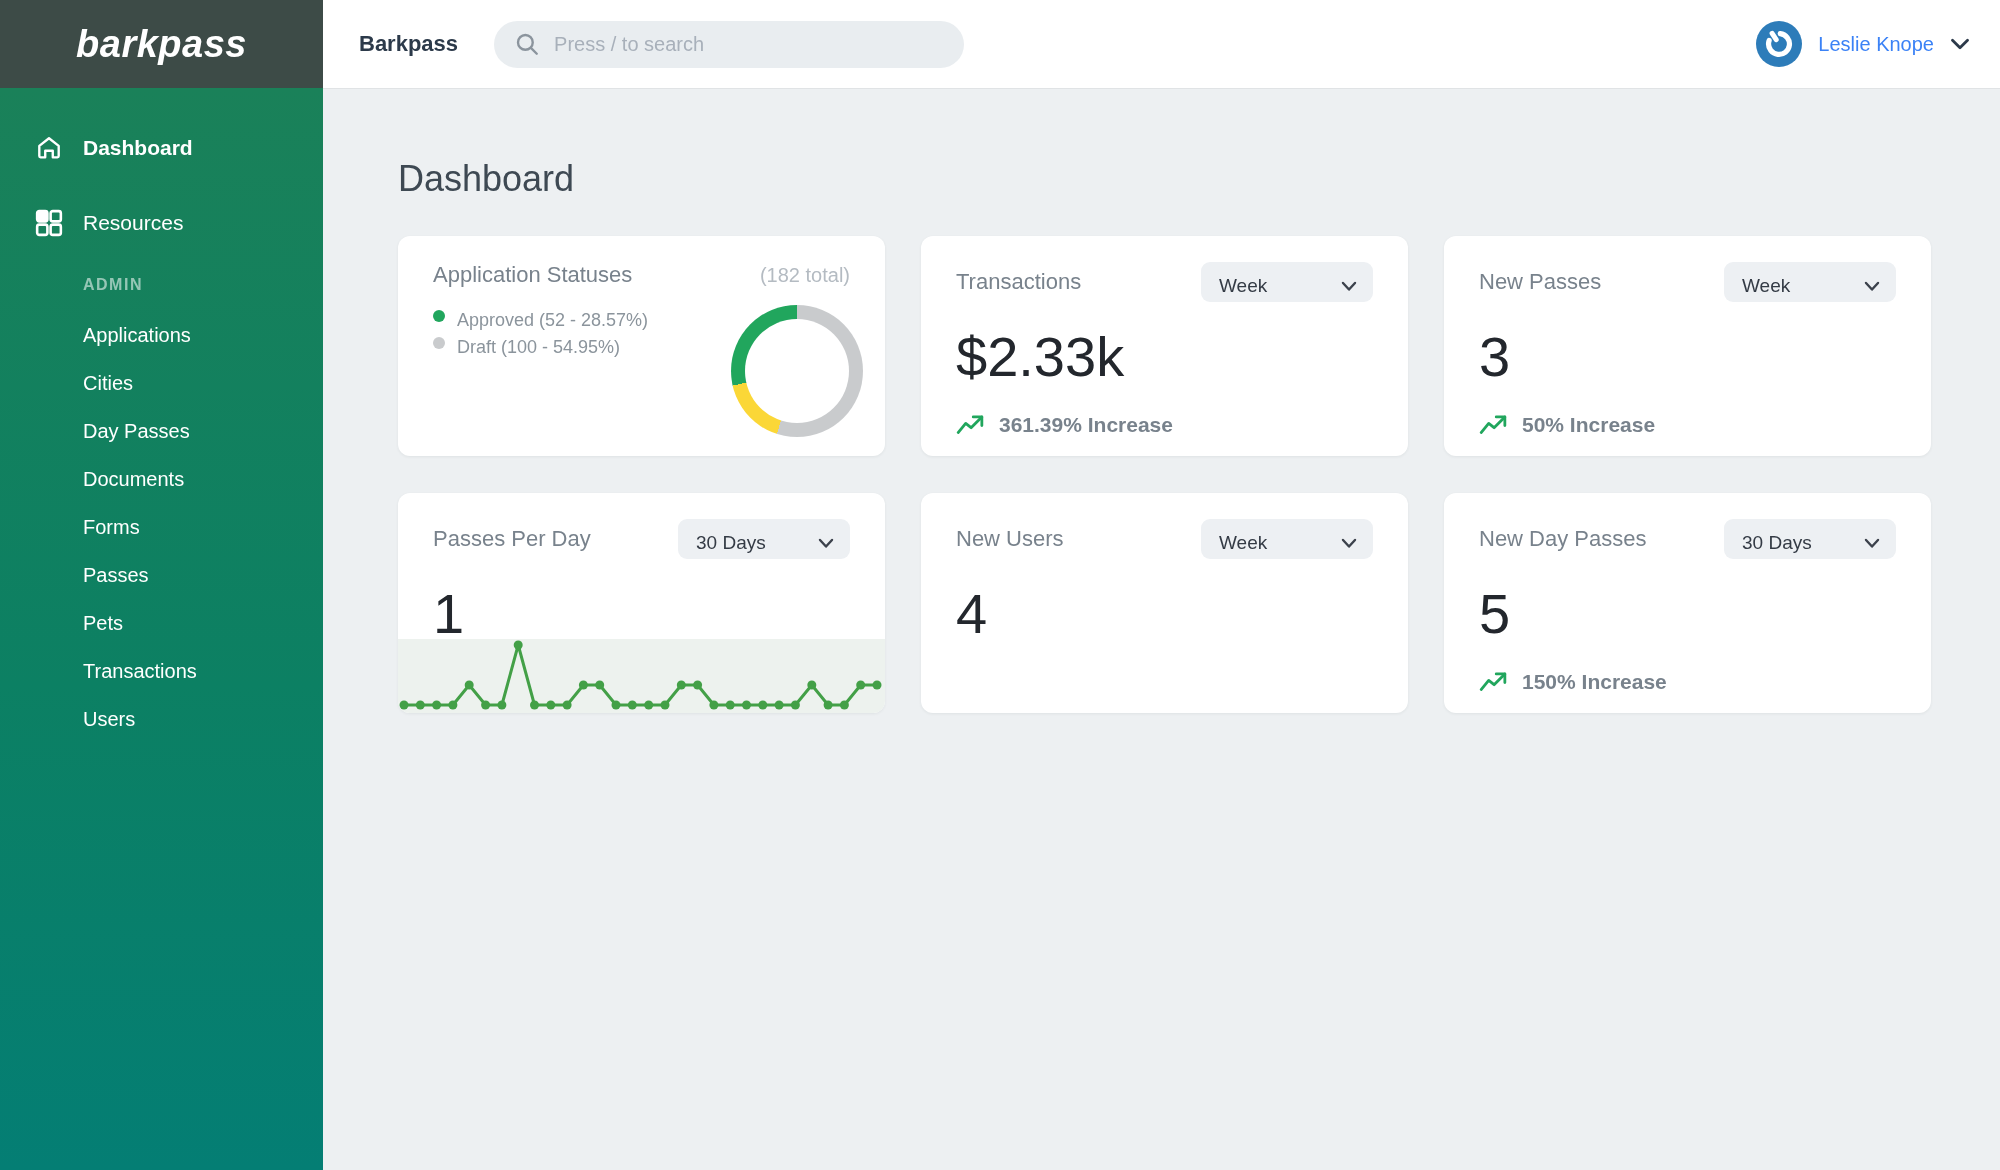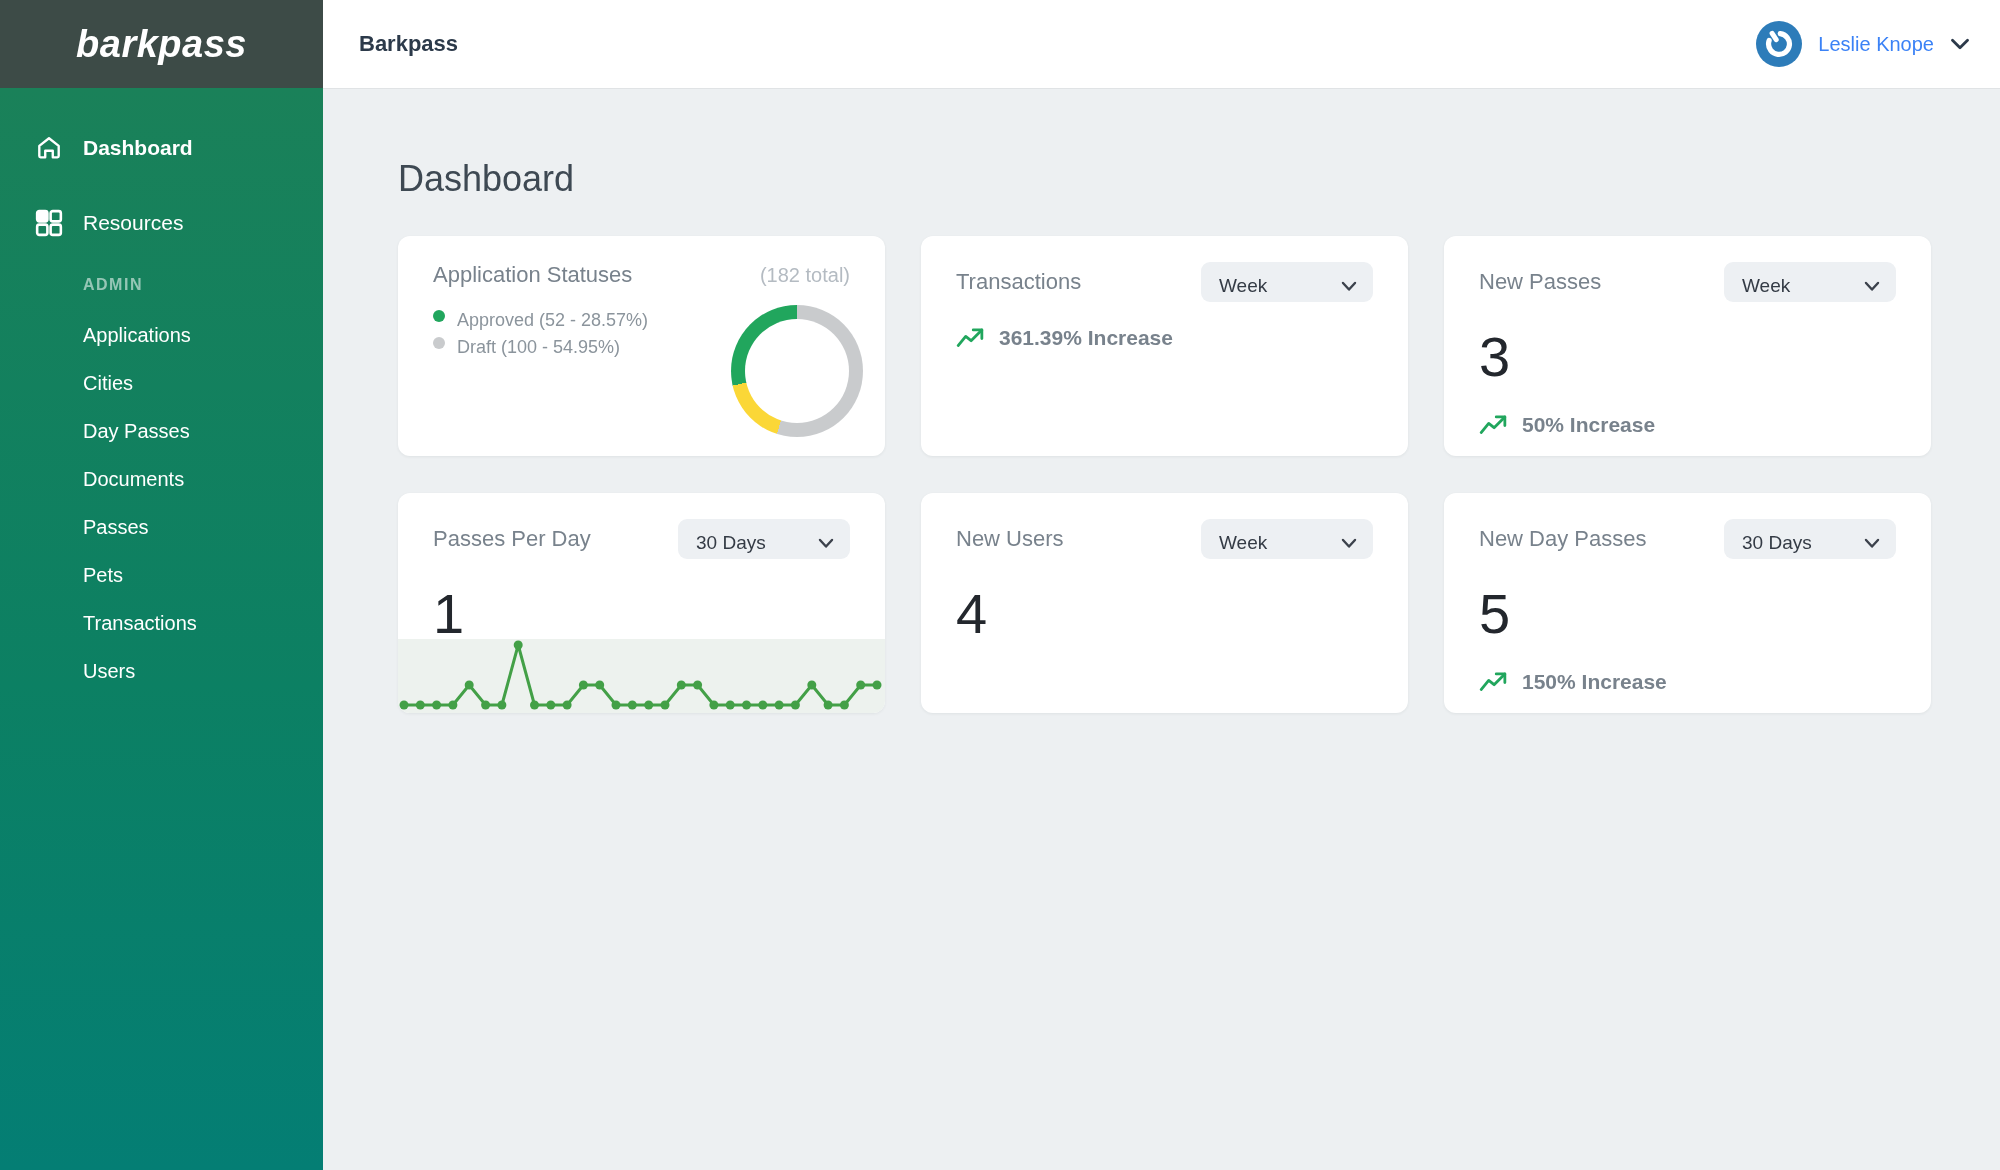--- a/index.html
+++ b/index.html
@@ -88,31 +88,41 @@
           </svg>
         </span>
         <span>Resources</span>
       </div>
       <div class="section-label">ADMIN</div>
       <ul class="admin-list">
         <li>Applications</li>
         <li>Cities</li>
         <li>Day Passes</li>
         <li>Documents</li>
+        <li>Forms</li>
         <li>Passes</li>
         <li>Pets</li>
         <li>Transactions</li>
         <li>Users</li>
       </ul>
     </nav>
   </aside>
 
   <div class="right">
     <header class="topbar">
       <span class="brand">Barkpass</span>
+      <div class="search-pill">
+        <span class="search-icon">
+          <svg width="26" height="26" viewBox="0 0 24 24" fill="none" stroke="#8b949d" stroke-width="2.2" stroke-linecap="round">
+            <circle cx="10.5" cy="10.5" r="6.8"></circle>
+              <line x1="15.6" y1="15.6" x2="21" y2="21"></line>
+          </svg>
+        </span>
+        <input type="text" placeholder="Press / to search" style="">
+      </div>
       <div class="spacer"></div>
       <div class="user-menu">
         <span style="display:inline-flex;">
           <svg width="46" height="46" viewBox="0 0 44 44">
             <circle cx="22" cy="22" r="22" fill="#2d7cb9"></circle>
             <g transform="rotate(-33 22 22)">
               <circle cx="22" cy="22" r="10" fill="none" stroke="#ffffff" stroke-width="5" stroke-dasharray="49 13.9" stroke-linecap="round" transform="rotate(-50 22 22)"></circle>
               <rect x="19.6" y="7.5" width="4.8" height="12" rx="2.4" fill="#ffffff"></rect>
             </g>
           </svg>
@@ -156,20 +166,21 @@
             <span class="card-title">Transactions</span>
             <div class="select">
               <span>Week</span>
               <span style="display:inline-flex;">
                 <svg width="16" height="11" viewBox="0 0 16 11" fill="none" stroke="#3c424c" stroke-width="2.4" stroke-linecap="round" stroke-linejoin="round">
                     <polyline points="2,2 8,8.5 14,2"></polyline>
                   </svg>
               </span>
             </div>
           </div>
+          <div class="big-value">$2.33k</div>
           <div class="change-row">
             <span style="display:inline-flex;">
               <svg width="28" height="24" viewBox="0 0 26 22" fill="none" stroke="#21a65d" stroke-width="2.6" stroke-linecap="round" stroke-linejoin="round">
                 <polyline points="2,18 9,9.5 14,13.5 24,3.5"></polyline>
                   <polyline points="16,3.5 24,3.5 24,11.5"></polyline>
               </svg>
             </span>
             <span>361.39% Increase</span>
           </div>
         </section>

